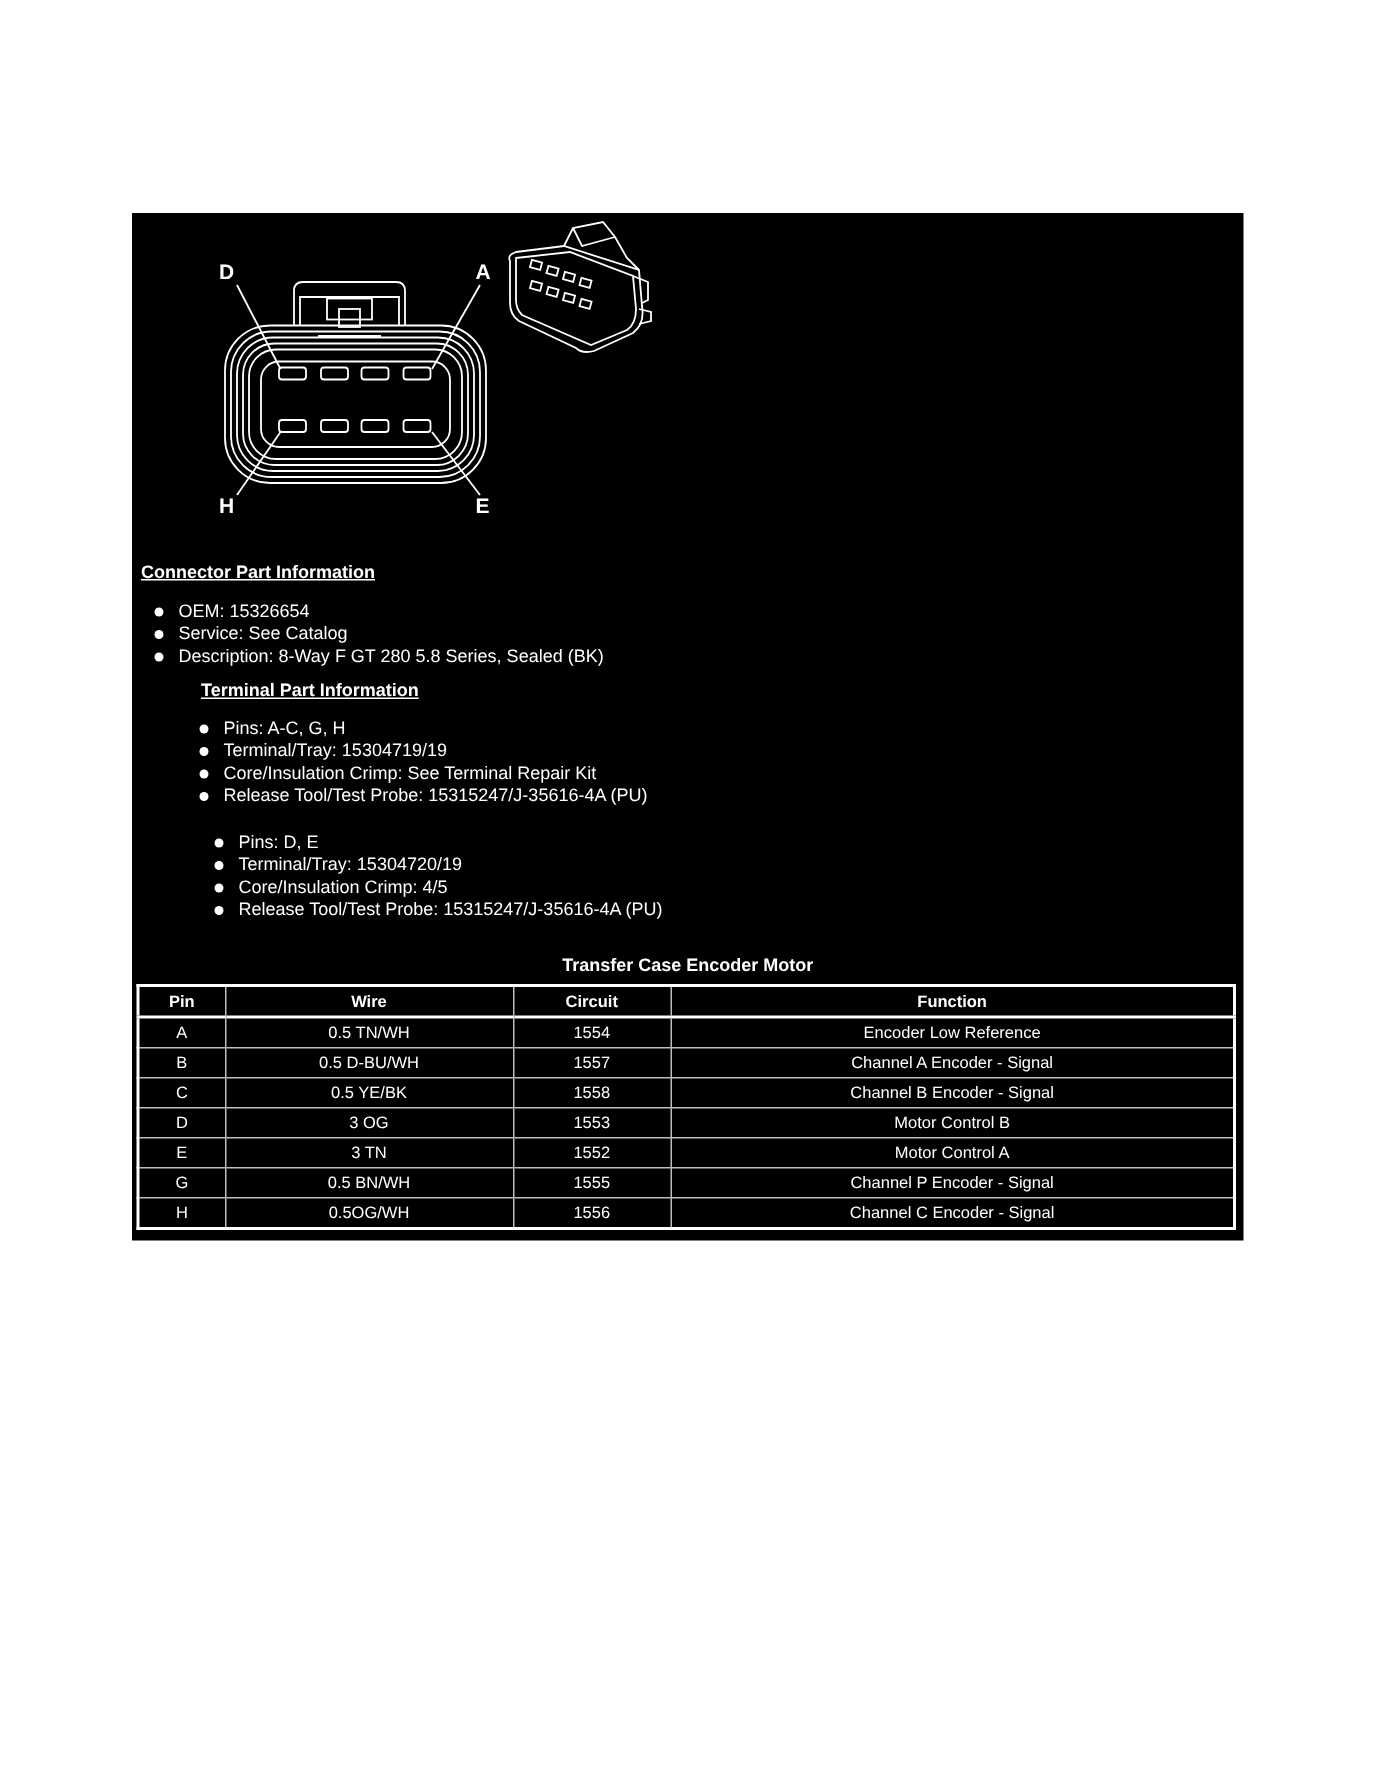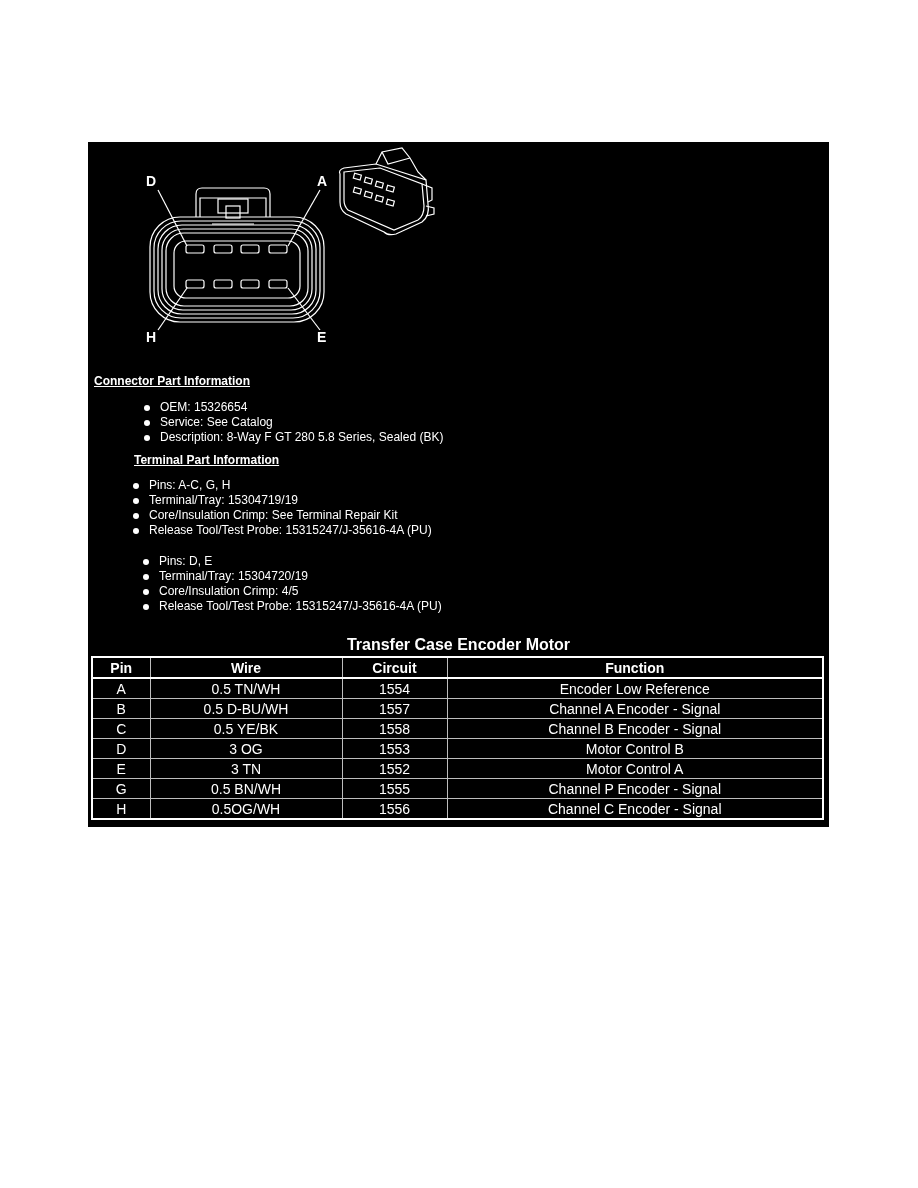--- a/index.html
+++ b/index.html
@@ -3,22 +3,22 @@
 <meta charset="utf-8">
 <style>
   html, body { margin:0; padding:0; background:#ffffff; }
   body { width:918px; height:1188px; position:relative; font-family:"Liberation Sans", sans-serif; }
   .panel { position:absolute; left:88px; top:142px; width:741px; height:685px; background:#000000; color:#ffffff; }
   .diagram { position:absolute; left:0; top:0; width:360px; height:220px; }
   .section-title { position:absolute; left:6px; font-weight:bold; font-size:12px;text-decoration:underline; }
   ul.bullets { position:absolute; left:0; margin:0; padding:0; list-style:none; font-size:12px; }
   ul.bullets li { position:relative; padding-left:31px; height:15px; line-height:15px; }
   ul.bullets li .dot { position:absolute; left:15px; top:5px; width:6px; height:6px; border-radius:50%; background:#ffffff; }
-  .table-title { position:absolute; left:0; width:741px; top:494px; text-align:center; font-weight:bold; font-size:16px; }
-  table.pins { position:absolute; left:3px; top:514px; width:733px; border-collapse:collapse; border:2px solid #ffffff; font-size:14px; }
+  .table-title { position:absolute; left:0; width:741px; top:494px; text-align:center; font-weight:bold; font-size:12px; }
+  table.pins { position:absolute; left:3px; top:514px; width:733px; border-collapse:collapse; border:2px solid #ffffff; font-size:11px; }
   table.pins th, table.pins td { border:1px solid #bdbdbd; height:19px; padding:0 4px; }
   table.pins th { font-weight:bold; text-align:center; border-bottom:2px solid #ffffff; }
   table.pins td.c { text-align:center; }
   table.pins td.l { text-align:center; }
 </style>
 </head>
 <body>
 
 <div class="panel">
 
@@ -70,21 +70,21 @@
         <rect x="51" y="56" width="7" height="5" transform="rotate(15 54 58)"></rect>
       </g>
     </g>
     <text x="58" y="44" fill="#ffffff" font-family="Liberation Sans, sans-serif" font-weight="bold" font-size="14">D</text>
     <text x="229" y="44" fill="#ffffff" font-family="Liberation Sans, sans-serif" font-weight="bold" font-size="14">A</text>
     <text x="58" y="200" fill="#ffffff" font-family="Liberation Sans, sans-serif" font-weight="bold" font-size="14">H</text>
     <text x="229" y="200" fill="#ffffff" font-family="Liberation Sans, sans-serif" font-weight="bold" font-size="14">E</text>
   </svg>
 
   <div class="section-title" style="top:232px;">Connector Part Information</div>
-  <ul class="bullets" style="top:258px;padding-left:41px;">
+  <ul class="bullets" style="top:258px;">
     <li><span class="dot"></span><span>OEM: 15326654</span></li>
     <li><span class="dot"></span><span>Service: See Catalog</span></li>
     <li><span class="dot"></span><span>Description: 8-Way F GT 280 5.8 Series, Sealed (BK)</span></li>
   </ul>
 
   <div class="section-title" style="top:311px;margin-left:40px;">Terminal Part Information</div>
   <ul class="bullets" style="top:336px;padding-left:30px;">
     <li><span class="dot"></span><span>Pins: A-C, G, H</span></li>
     <li><span class="dot"></span><span>Terminal/Tray: 15304719/19</span></li>
     <li><span class="dot"></span><span>Core/Insulation Crimp: See Terminal Repair Kit</span></li>

